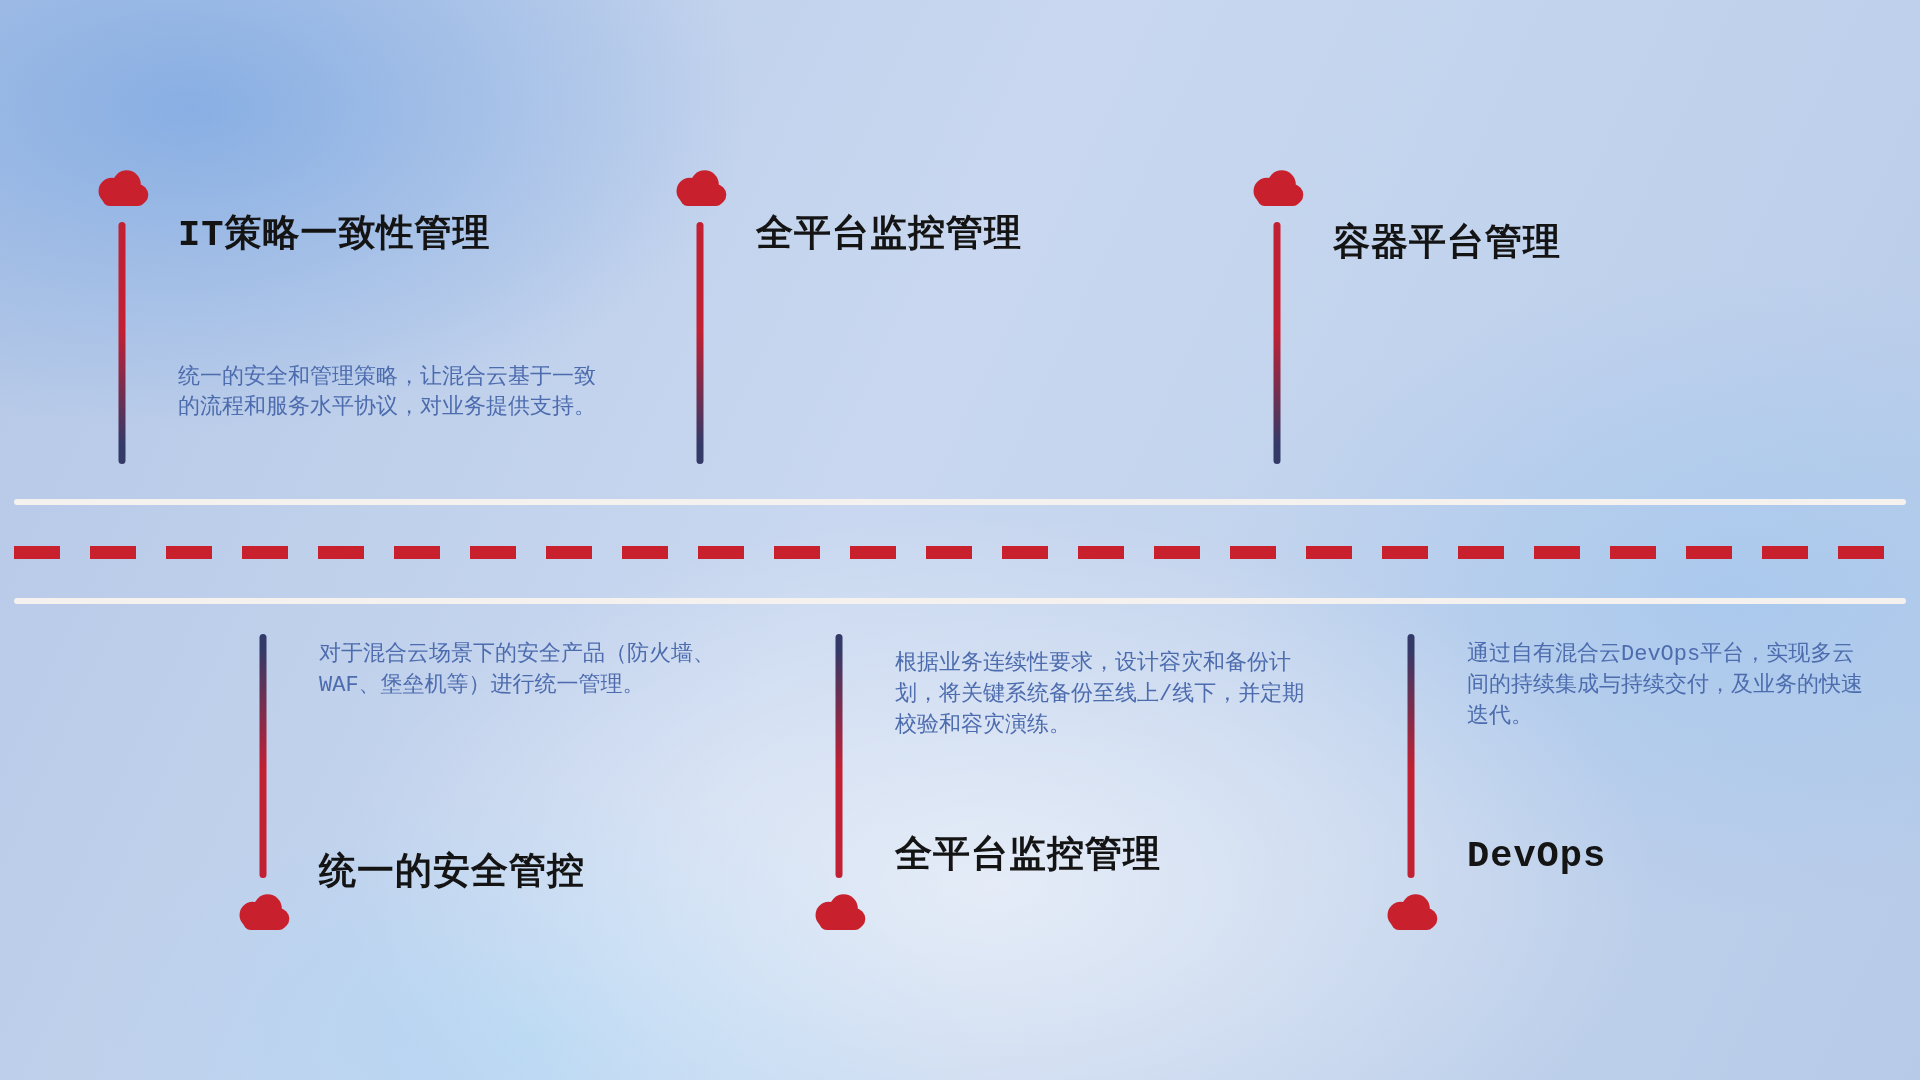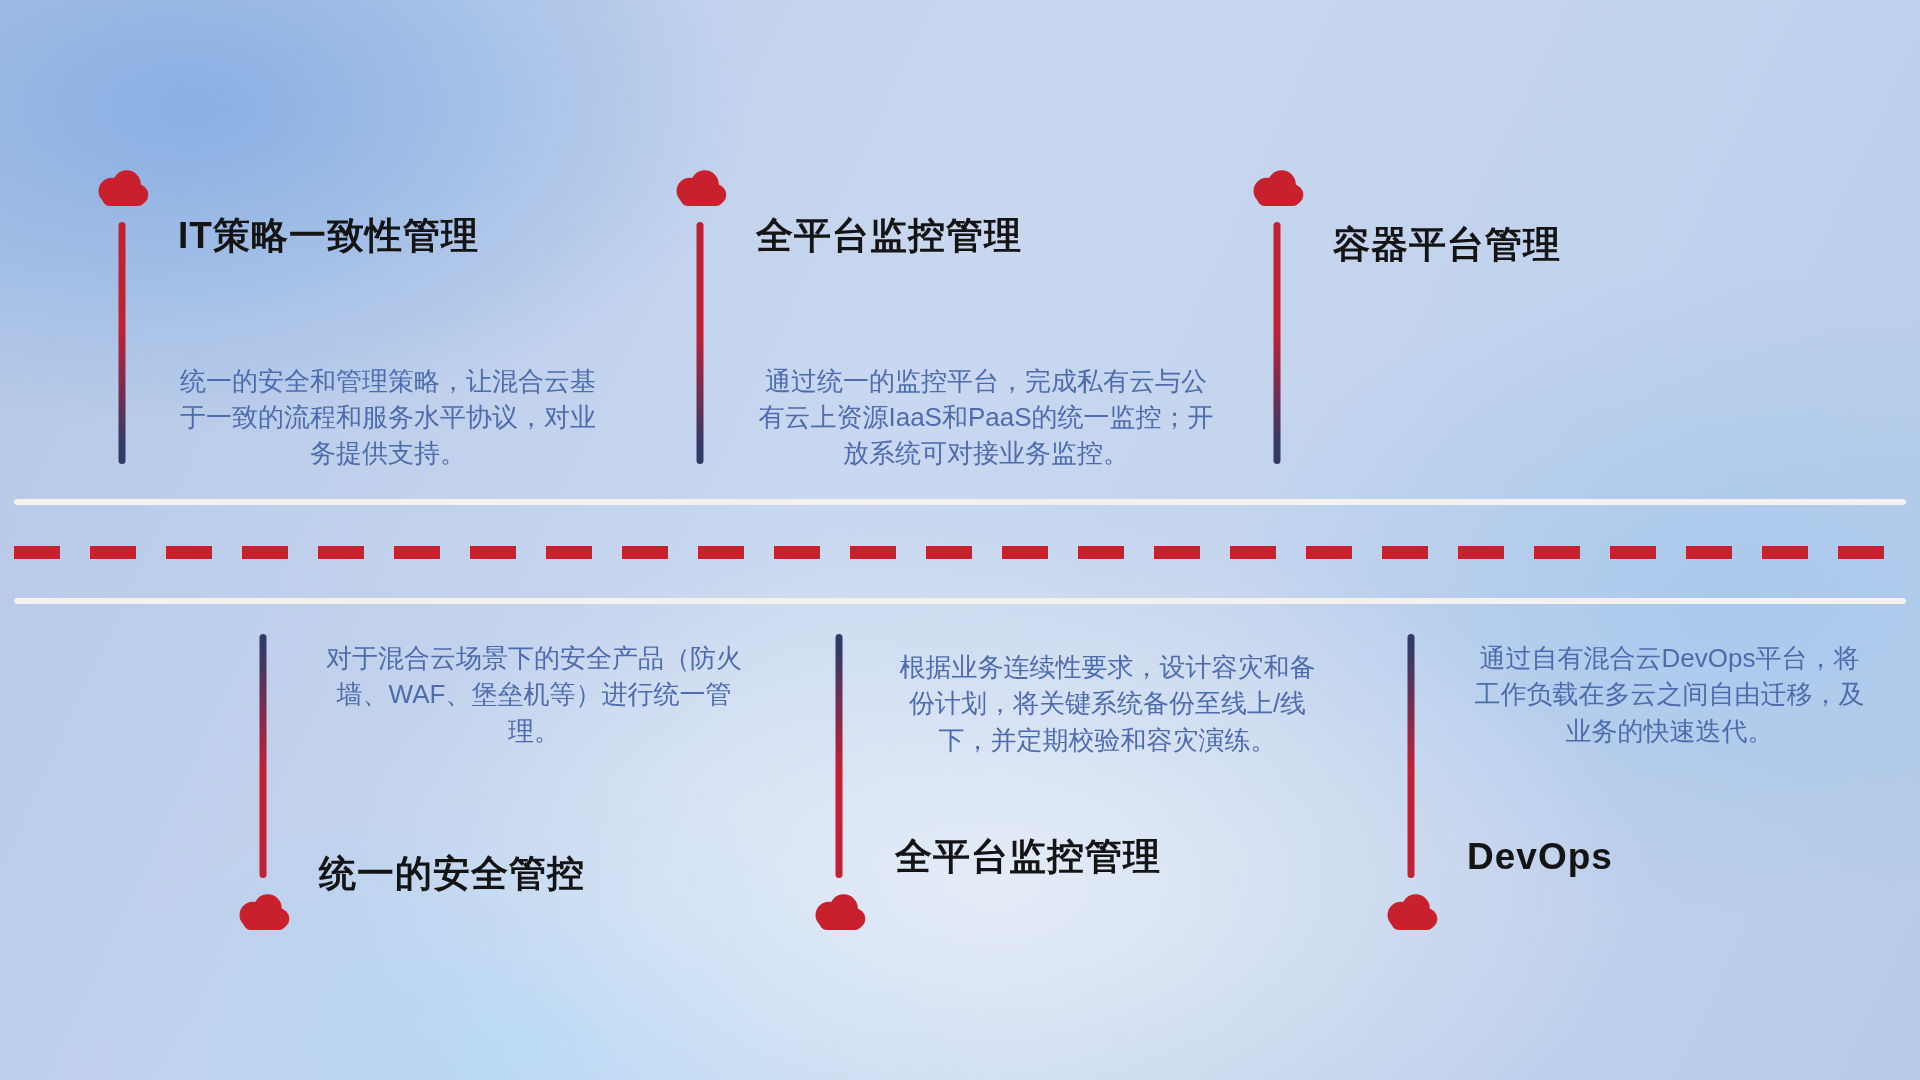--- a/index.html
+++ b/index.html
@@ -30,30 +30,29 @@
       var(--stem-red, #c22033) 0%,
       var(--stem-red, #c22033) 45%,
       var(--stem-navy, #333a68) 92%);
   }
   .stem.up {
     background: linear-gradient(to bottom,
       var(--stem-navy, #333a68) 6%,
       var(--stem-red, #c22033) 55%,
       var(--stem-red, #c22033) 100%);
   }
-  .content { position: absolute; left: 56px; }
+  .content { position: absolute; left: 56px; font-family: Liberation Mono, monospace; }
   .title {
     font-size: 37px; font-weight: bold;
     color: var(--title-color, #151515);
     letter-spacing: 1px; white-space: nowrap; line-height: 1.18;
   }
   .desc {
-    font-size: 26px; line-height: 1.40;
+    font-size: 22px; line-height: 1.40;
     color: var(--desc-color, #4d6cae);
-    text-align: center;
   }
   .road-line {
     position: absolute; left: 14px; right: 14px; height: 6px;
     background: var(--road-line-color, #f4f1ee); border-radius: 3px;
   }
   .road-dash {
     position: absolute; left: 14px; right: 14px; height: 13px;
     background: repeating-linear-gradient(90deg,
       var(--dash-color, #c9202e) 0 46px, transparent 46px 76px);
   }
@@ -92,21 +91,20 @@
       <circle cx="22" cy="24" r="14"></circle>
           <circle cx="38" cy="17" r="15"></circle>
       <circle cx="50" cy="28" r="11"></circle>
           <rect x="12" y="24" width="46" height="16" rx="8"></rect>
     </g>
       </svg>
   </span>
   <span class="stem down" style="top:54px; height:242px"></span>
   <div class="content" style="top:46px; width:460px">
     <div class="title">全平台监控管理</div>
-    <div class="desc" style="margin-top:105px">通过统一的监控平台，完成私有云与公有云上资源IaaS和PaaS的统一监控；开放系统可对接业务监控。</div>
   </div>
 </div>
 
 <div class="item" style="left:1277px; top:168px">
   <span class="cloud" style="top:0">
     <svg width="62" height="44" viewBox="0 0 66 46">
         <g fill="currentColor">
       <circle cx="22" cy="24" r="14"></circle>
           <circle cx="38" cy="17" r="15"></circle>
       <circle cx="50" cy="28" r="11"></circle>
@@ -166,18 +164,18 @@
     <svg width="62" height="44" viewBox="0 0 66 46">
         <g fill="currentColor">
       <circle cx="22" cy="24" r="14"></circle>
           <circle cx="38" cy="17" r="15"></circle>
       <circle cx="50" cy="28" r="11"></circle>
           <rect x="12" y="24" width="46" height="16" rx="8"></rect>
     </g>
       </svg>
   </span>
   <div class="content" style="top:10px; width:405px">
-    <div class="desc">通过自有混合云DevOps平台，将工作负载在多云之间自由迁移，及业务的快速迭代。</div>
+    <div class="desc">通过自有混合云DevOps平台，实现多云间的持续集成与持续交付，及业务的快速迭代。</div>
   </div>
   <div class="content" style="top:205px">
     <div class="title">DevOps</div>
   </div>
 </div>
 
 </body></html>

